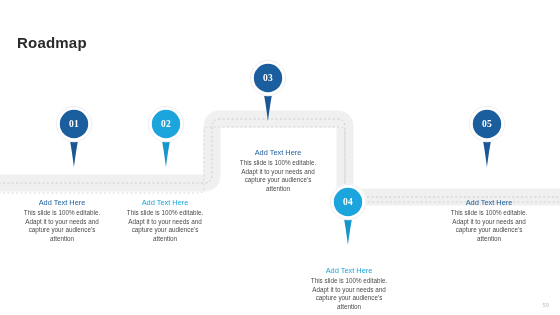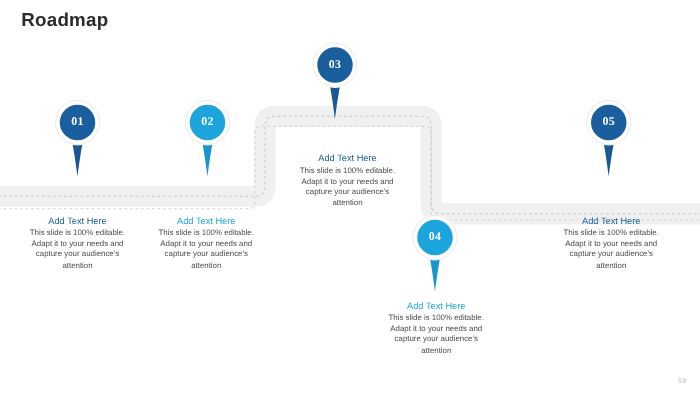--- a/index.html
+++ b/index.html
@@ -13,20 +13,21 @@
     position: relative;
     overflow: hidden;
     font-family: "Liberation Sans", sans-serif;
     -webkit-font-smoothing: antialiased;
   }
 
   .slide {
     position: absolute;
     inset: 0;
     background: #ffffff;
+    margin-top: 26px;
   }
 
   
   .slide-title {
     position: absolute;
     left: 17px;
     top: 8px;
     font-size: 15px;
     font-weight: bold;
     color: #2b2b2b;
@@ -131,21 +132,21 @@
                Q 345 176 351 176
                L 566 176"></path>
     </defs>
 
     <use href="#roadOuter" fill="none" stroke="#f0f0f0" stroke-width="17" stroke-linecap="butt" stroke-linejoin="round"></use>
 
     <use href="#roadOuter" fill="none" stroke="#c8c8c8" stroke-width="0.85" stroke-dasharray="2.2 2.2" stroke-linecap="butt" stroke-linejoin="round"></use>
     <use href="#roadInner" fill="none" stroke="#d2d2d2" stroke-width="0.85" stroke-dasharray="2.2 2.2" stroke-linecap="butt" stroke-linejoin="round"></use>
   </svg>
 
-  <div class="pin" style="left:39px; top:79px;">
+  <div class="pin" style="left:51px; top:79px;">
     <svg class="pin-svg" viewBox="0 0 46 64" aria-hidden="true">
       <path d="M23 62 C23 62 20.2 40 18.4 33.5 C17.6 30.4 19.5 27.5 23 27.5
                C26.5 27.5 28.4 30.4 27.6 33.5 C25.8 40 23 62 23 62 Z" fill="#1A5795"></path>
       <circle cx="23" cy="19" r="18.3" fill="#ffffff"></circle>
       <circle cx="23" cy="19" r="17.6" fill="none" stroke="#e6e6e6" stroke-width="0.7"></circle>
       <circle cx="23" cy="19" r="14.2" fill="#1B5E9E"></circle>
     </svg>
     <div class="pin-num">01</div>
   </div>
 
@@ -164,21 +165,21 @@
     <svg class="pin-svg" viewBox="0 0 46 64" aria-hidden="true">
       <path d="M23 62 C23 62 20.2 40 18.4 33.5 C17.6 30.4 19.5 27.5 23 27.5
                C26.5 27.5 28.4 30.4 27.6 33.5 C25.8 40 23 62 23 62 Z" fill="#1A5795"></path>
       <circle cx="23" cy="19" r="18.3" fill="#ffffff"></circle>
       <circle cx="23" cy="19" r="17.6" fill="none" stroke="#e6e6e6" stroke-width="0.7"></circle>
       <circle cx="23" cy="19" r="14.2" fill="#1B5E9E"></circle>
     </svg>
     <div class="pin-num">03</div>
   </div>
 
-  <div class="pin" style="left:325px; top:171px;">
+  <div class="pin" style="left:325px; top:157px;">
     <svg class="pin-svg" viewBox="0 0 46 64" aria-hidden="true">
       <path d="M23 62 C23 62 20.2 40 18.4 33.5 C17.6 30.4 19.5 27.5 23 27.5
                C26.5 27.5 28.4 30.4 27.6 33.5 C25.8 40 23 62 23 62 Z" fill="#1796CE"></path>
       <circle cx="23" cy="19" r="18.3" fill="#ffffff"></circle>
       <circle cx="23" cy="19" r="17.6" fill="none" stroke="#e6e6e6" stroke-width="0.7"></circle>
       <circle cx="23" cy="19" r="14.2" fill="#1CA4DC"></circle>
     </svg>
     <div class="pin-num">04</div>
   </div>
 

